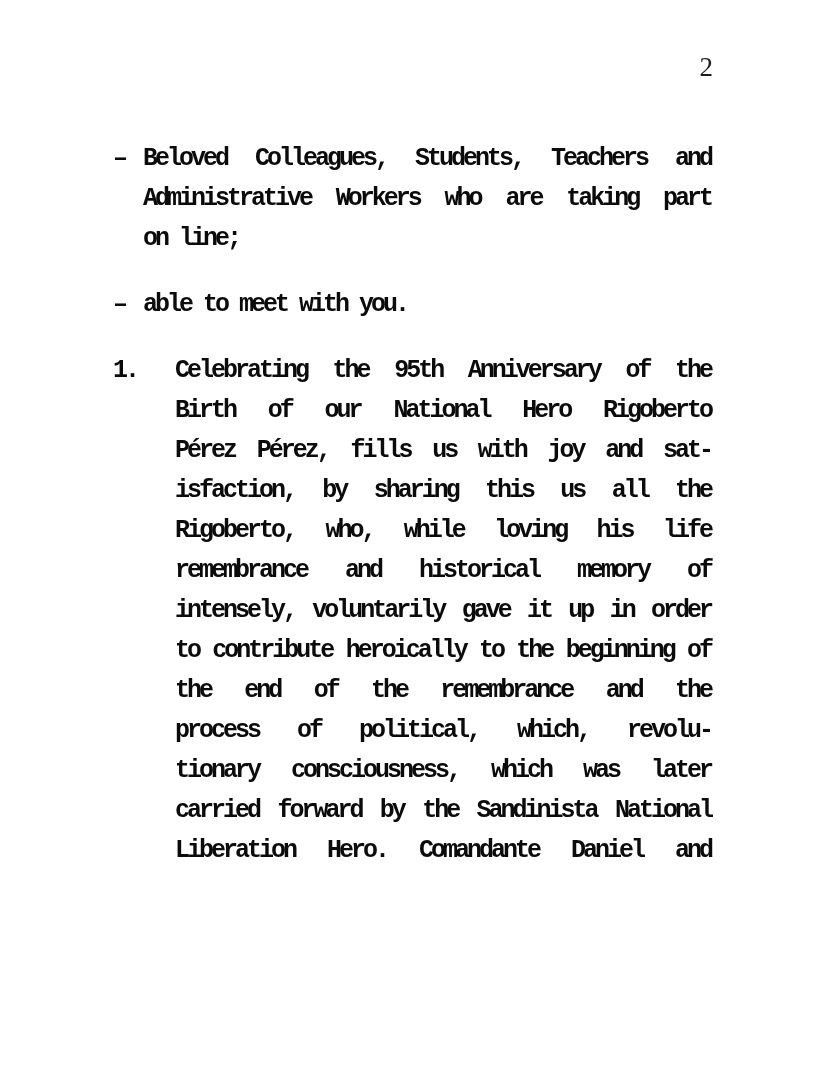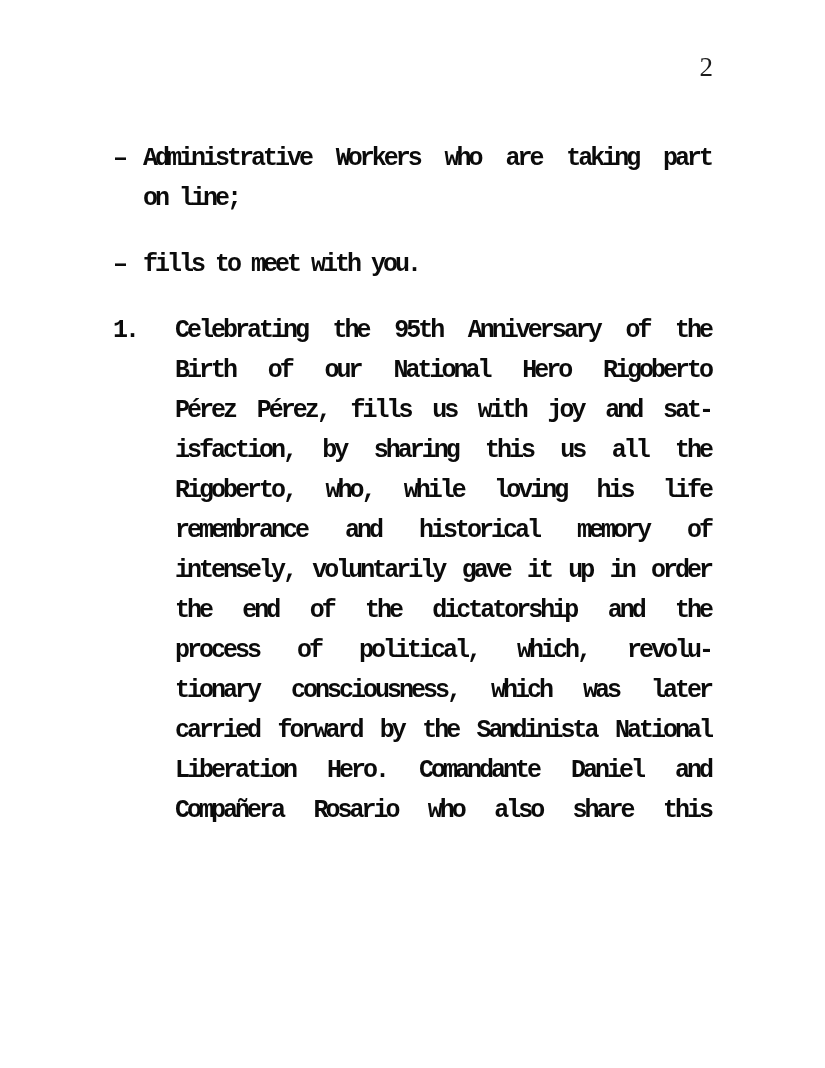--- a/index.html
+++ b/index.html
@@ -51,42 +51,43 @@
 </style>
 </head>
 <body>
 
 <div class="page">
   <div class="page-number">2</div>
   <div class="doc-body">
       <div class="para p-dash">
         <span class="marker">–</span>
         <div class="ptext">
+          <div class="jl">Beloved Colleagues, Students, Teachers and</div>
           <div class="jl">Administrative Workers who are taking part</div>
           <div class="ll">on line;</div>
         </div>
       </div>
       <div class="para p-dash">
         <span class="marker">–</span>
         <div class="ptext">
-          <div class="ll">fills to meet with you.</div>
+          <div class="ll">able to meet with you.</div>
         </div>
       </div>
       <div class="para p-num">
         <span class="marker">1.</span>
         <div class="ptext">
           <div class="jl">Celebrating the 95th Anniversary of the</div>
           <div class="jl">Birth of our National Hero Rigoberto</div>
           <div class="jl">Pérez Pérez, fills us with joy and sat-</div>
           <div class="jl">isfaction, by sharing this us all the</div>
           <div class="jl">Rigoberto, who, while loving his life</div>
           <div class="jl">remembrance and historical memory of</div>
           <div class="jl">intensely, voluntarily gave it up in order</div>
-          <div class="jl">the end of the dictatorship and the</div>
+          <div class="jl">to contribute heroically to the beginning of</div>
+          <div class="jl">the end of the remembrance and the</div>
           <div class="jl">process of political, which, revolu-</div>
           <div class="jl">tionary consciousness, which was later</div>
           <div class="jl">carried forward by the Sandinista National</div>
           <div class="jl">Liberation Hero. Comandante Daniel and</div>
-          <div class="jl">Compañera Rosario who also share this</div>
         </div>
       </div>
     </div>
 </div>
 
 </body></html>

